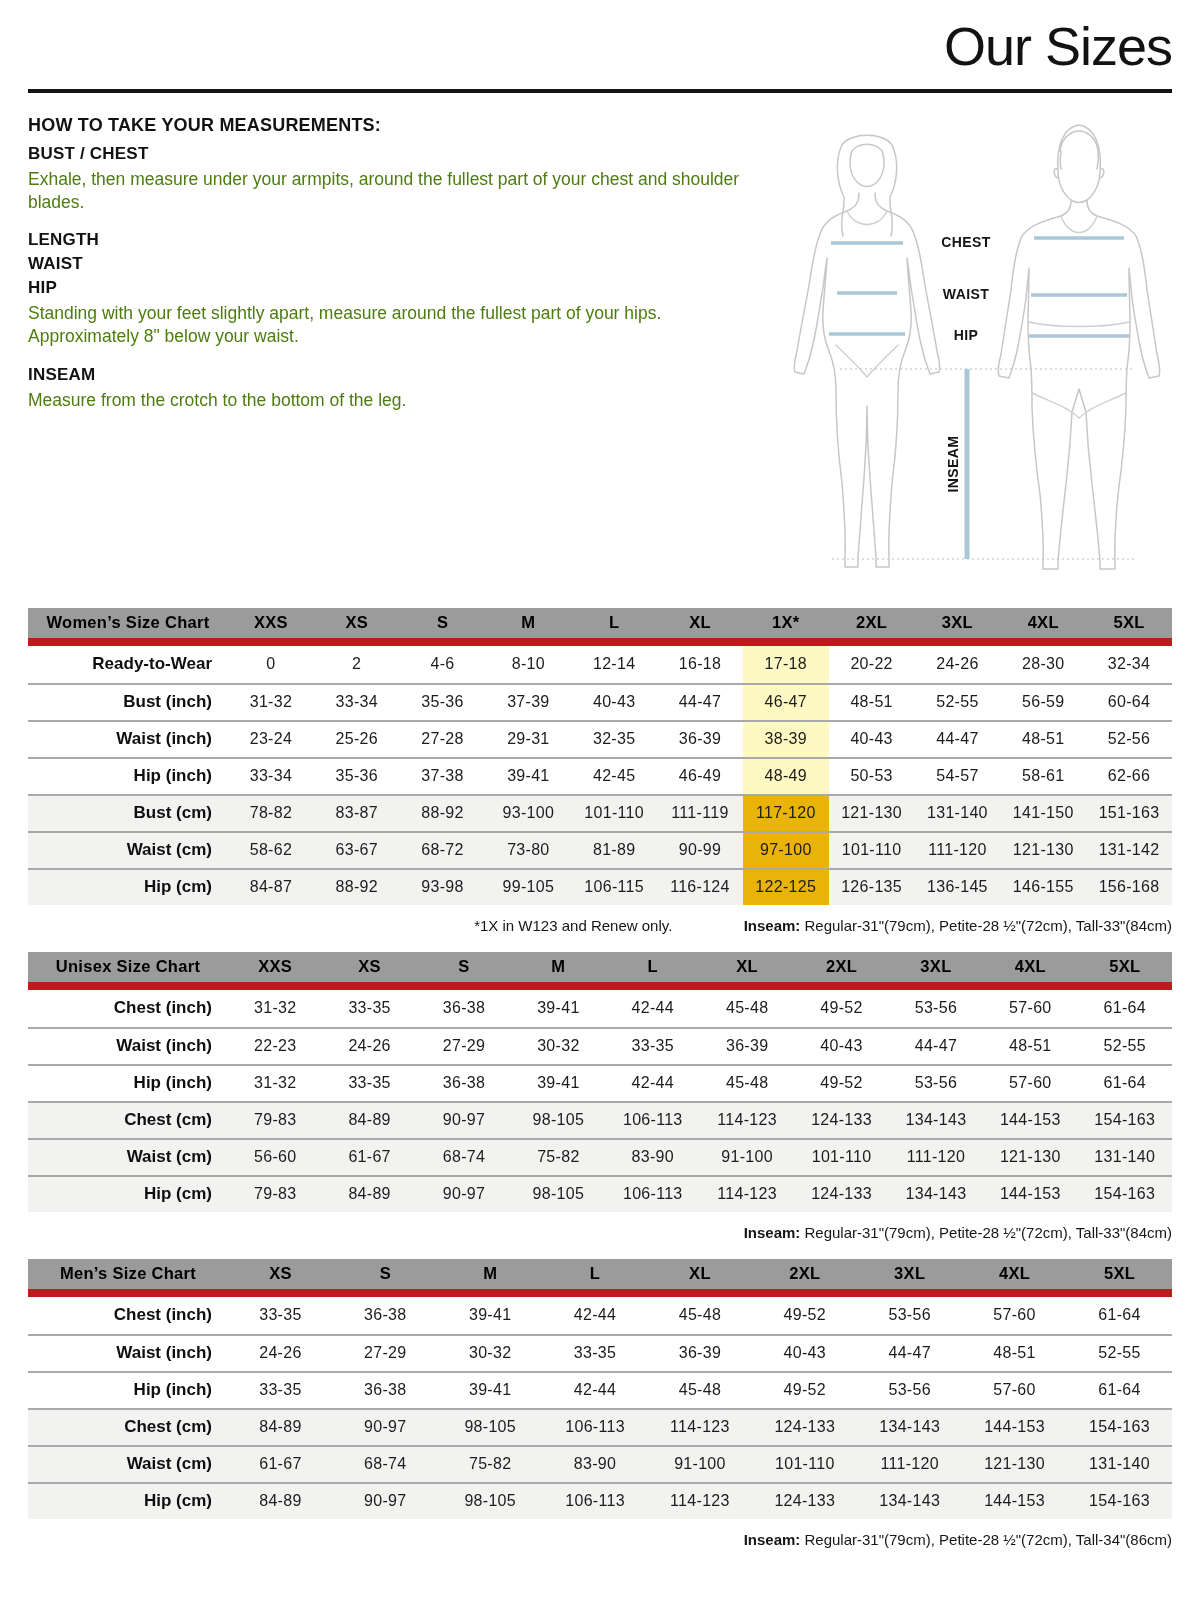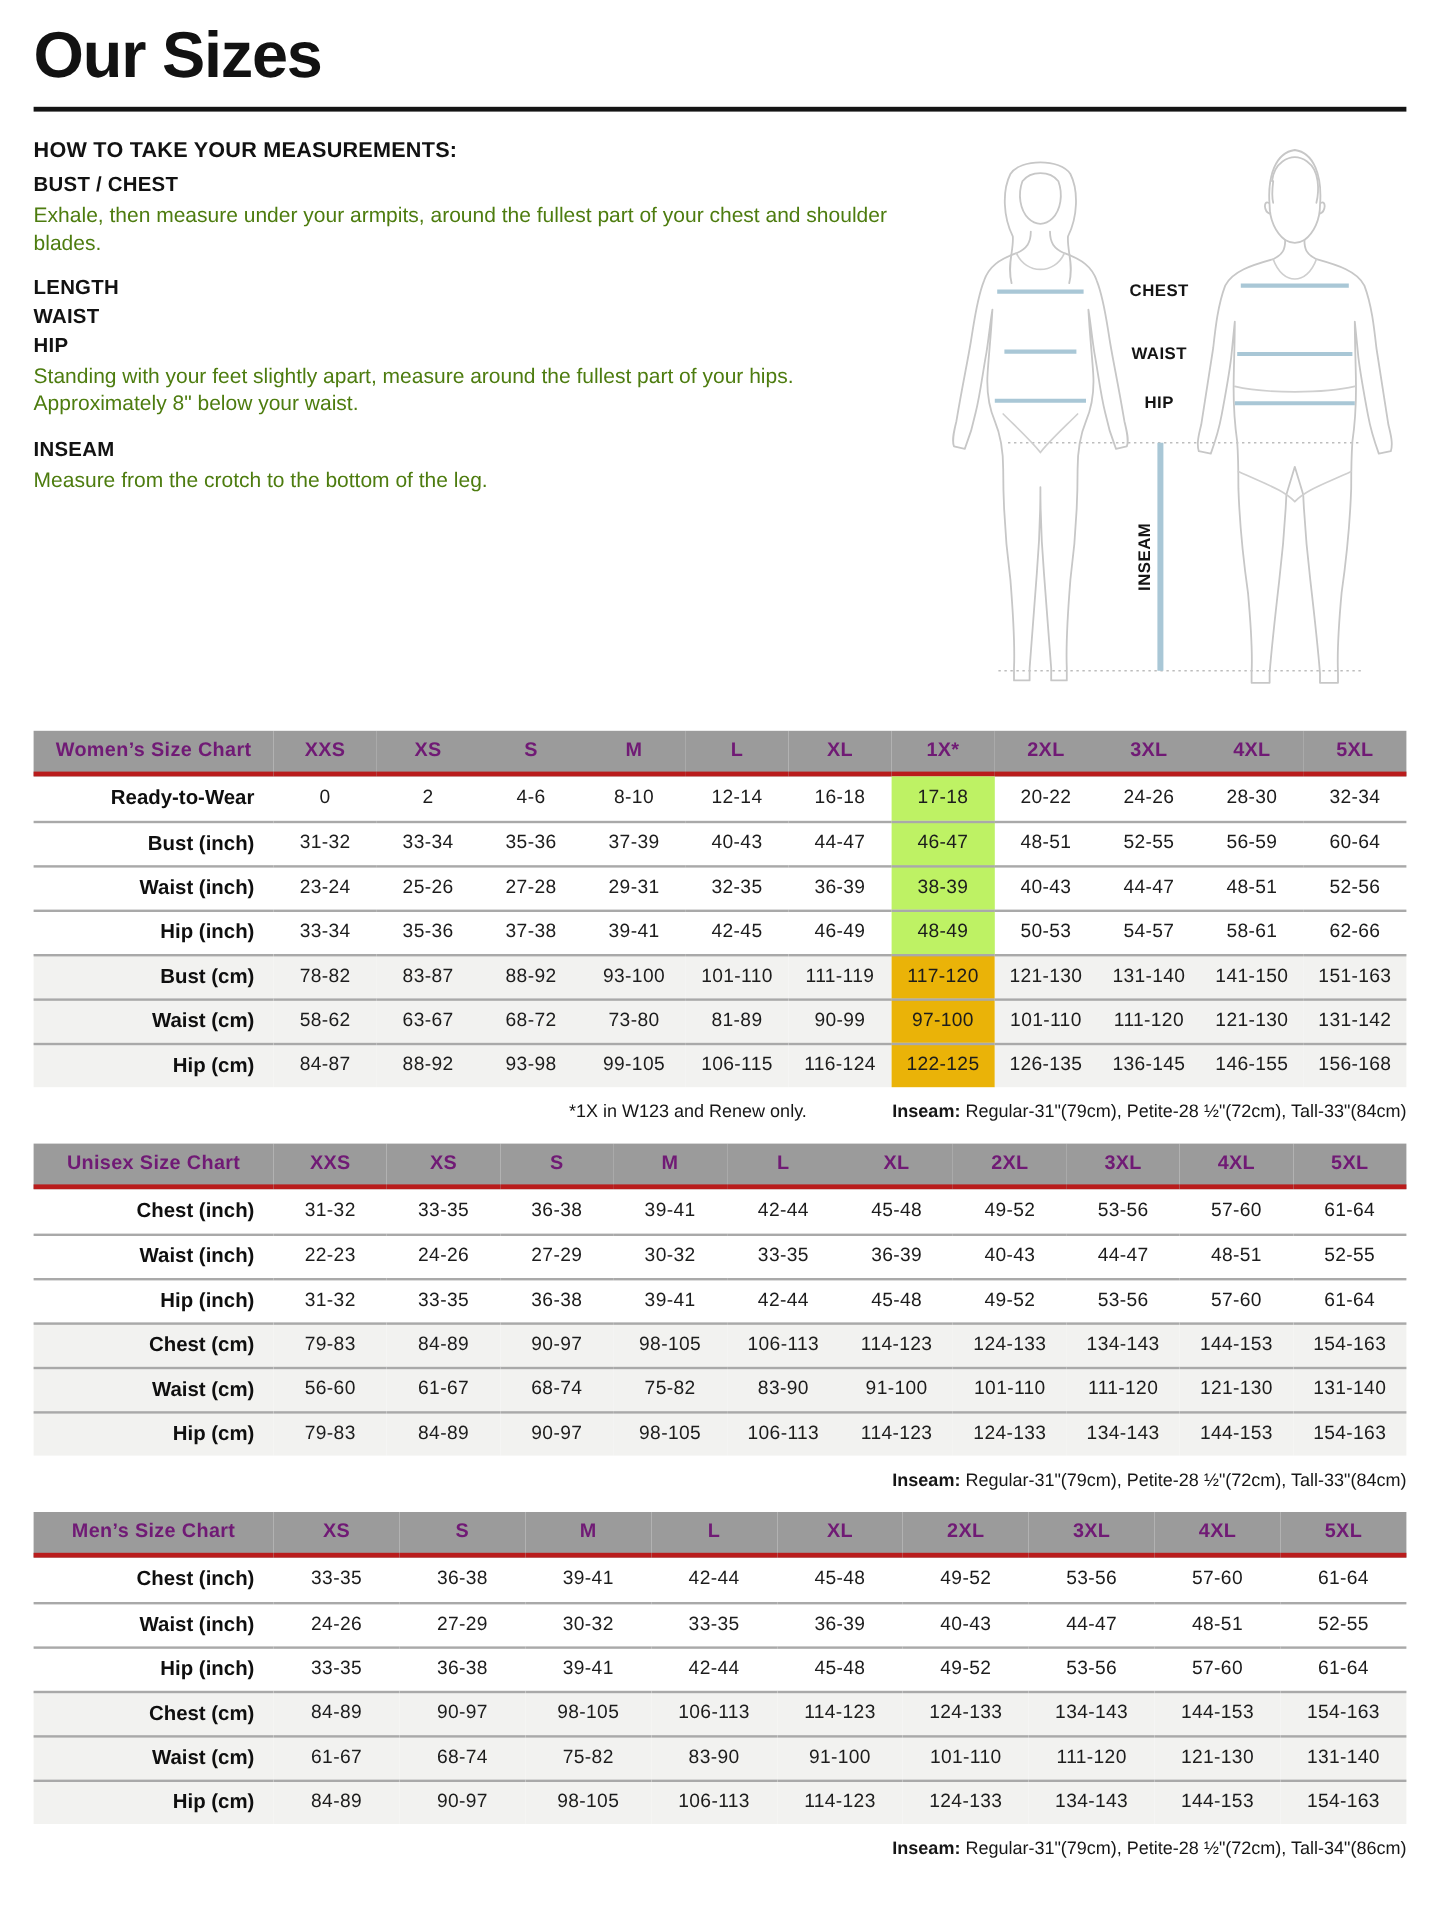--- a/index.html
+++ b/index.html
@@ -6,22 +6,22 @@
   * { box-sizing: border-box; }
   html,body { margin:0; padding:0; background:#fff; }
   body {
     width:1200px; height:1600px; overflow:hidden;
     font-family:"Liberation Sans","DejaVu Sans",sans-serif;
     color:#222;
   }
   .page { padding:18px 28px 0 28px; }
 
   h1.page-title {
-    font-size:54px; line-height:1.05; font-weight:700;
-    letter-spacing:-1px; color:#121212; margin:0 0 14px 0;
+    font-size:54px; line-height:1.05; font-weight:400;
+    letter-spacing:-1px; color:#121212; margin:0 0 14px 0;text-align:right;
   }
   .rule { height:4px; background:#141414; margin:0 0 18px 0; }
 
   .content-row { display:flex; align-items:flex-start; }
   .instructions { width:728px; }
   .how-to { font-size:18px; font-weight:800; color:#121212; margin:4px 0 8px 0; letter-spacing:0.2px; }
   .ms h3 { font-size:17px; font-weight:800; color:#121212; margin:0 0 4px 0; letter-spacing:0.2px; }
   .ms p  { font-size:17.5px; line-height:1.33; color:#4d7c0f; margin:0 0 16px 0; }
 
   .diagram { margin-left:auto; width:398px; margin-top:-4px; }
@@ -29,32 +29,32 @@
   .garment     { fill:none; stroke:#cfcfcf; stroke-width:1.4; stroke-linecap:round; }
   .measure     { stroke:#a9c7d6; stroke-width:3.4; }
   .inseam-line { stroke:#a9c7d6; stroke-width:5; }
   .dash        { fill:none; stroke:#bdbdbd; stroke-width:1.2; stroke-dasharray:2 3; }
   .diag-label  { font-family:"Liberation Sans",sans-serif; font-size:14px; font-weight:700; fill:#141414; letter-spacing:0.4px; }
 
   .tbl-wrap { margin-top:18px; }
   .tbl-wrap.first { margin-top:22px; }
   table.chart { width:100%; border-collapse:separate; border-spacing:0; table-layout:fixed; }
   table.chart thead th {
-    background:#9b9b9b; color:#701a75; font-weight:700; font-size:16.5px;
-    height:38px; border-bottom:4px solid #b91c1c; text-align:center; letter-spacing:0.3px;
+    background:#9b9b9b; color:#000000; font-weight:700; font-size:16.5px;
+    height:38px; border-bottom:8px solid #b91c1c; text-align:center; letter-spacing:0.3px;
   }
   table.chart thead th:first-child { width:200px; }
   table.chart tbody th, table.chart tbody td { height:37px; }
   table.chart tbody tr + tr th, table.chart tbody tr + tr td { border-top:2px solid #a9a9a9; }
   table.chart tbody th {
     text-align:right; padding-right:16px; font-weight:800; font-size:17px; color:#0f0f0f;
   }
   table.chart tbody td { text-align:center; font-size:16px; color:#1c1c1c; letter-spacing:0.3px; }
   table.chart tbody tr.shaded th, table.chart tbody tr.shaded td { background:#f2f2f0; }
-  table.chart tbody td.hl { background:#bef264; }
+  table.chart tbody td.hl { background:#fef9c3; }
   table.chart tbody tr.shaded td.hl { background:#eab308; }
 
   .footnotes { display:flex; align-items:baseline; margin-top:12px; font-size:15px; color:#161616;justify-content:flex-end; }
   .fn-left  { margin-left:39%; }
   .fn-right { margin-left:auto; }
   .fn-right .fn-bold { font-weight:800; }
 </style>
 </head>
 <body>
 

